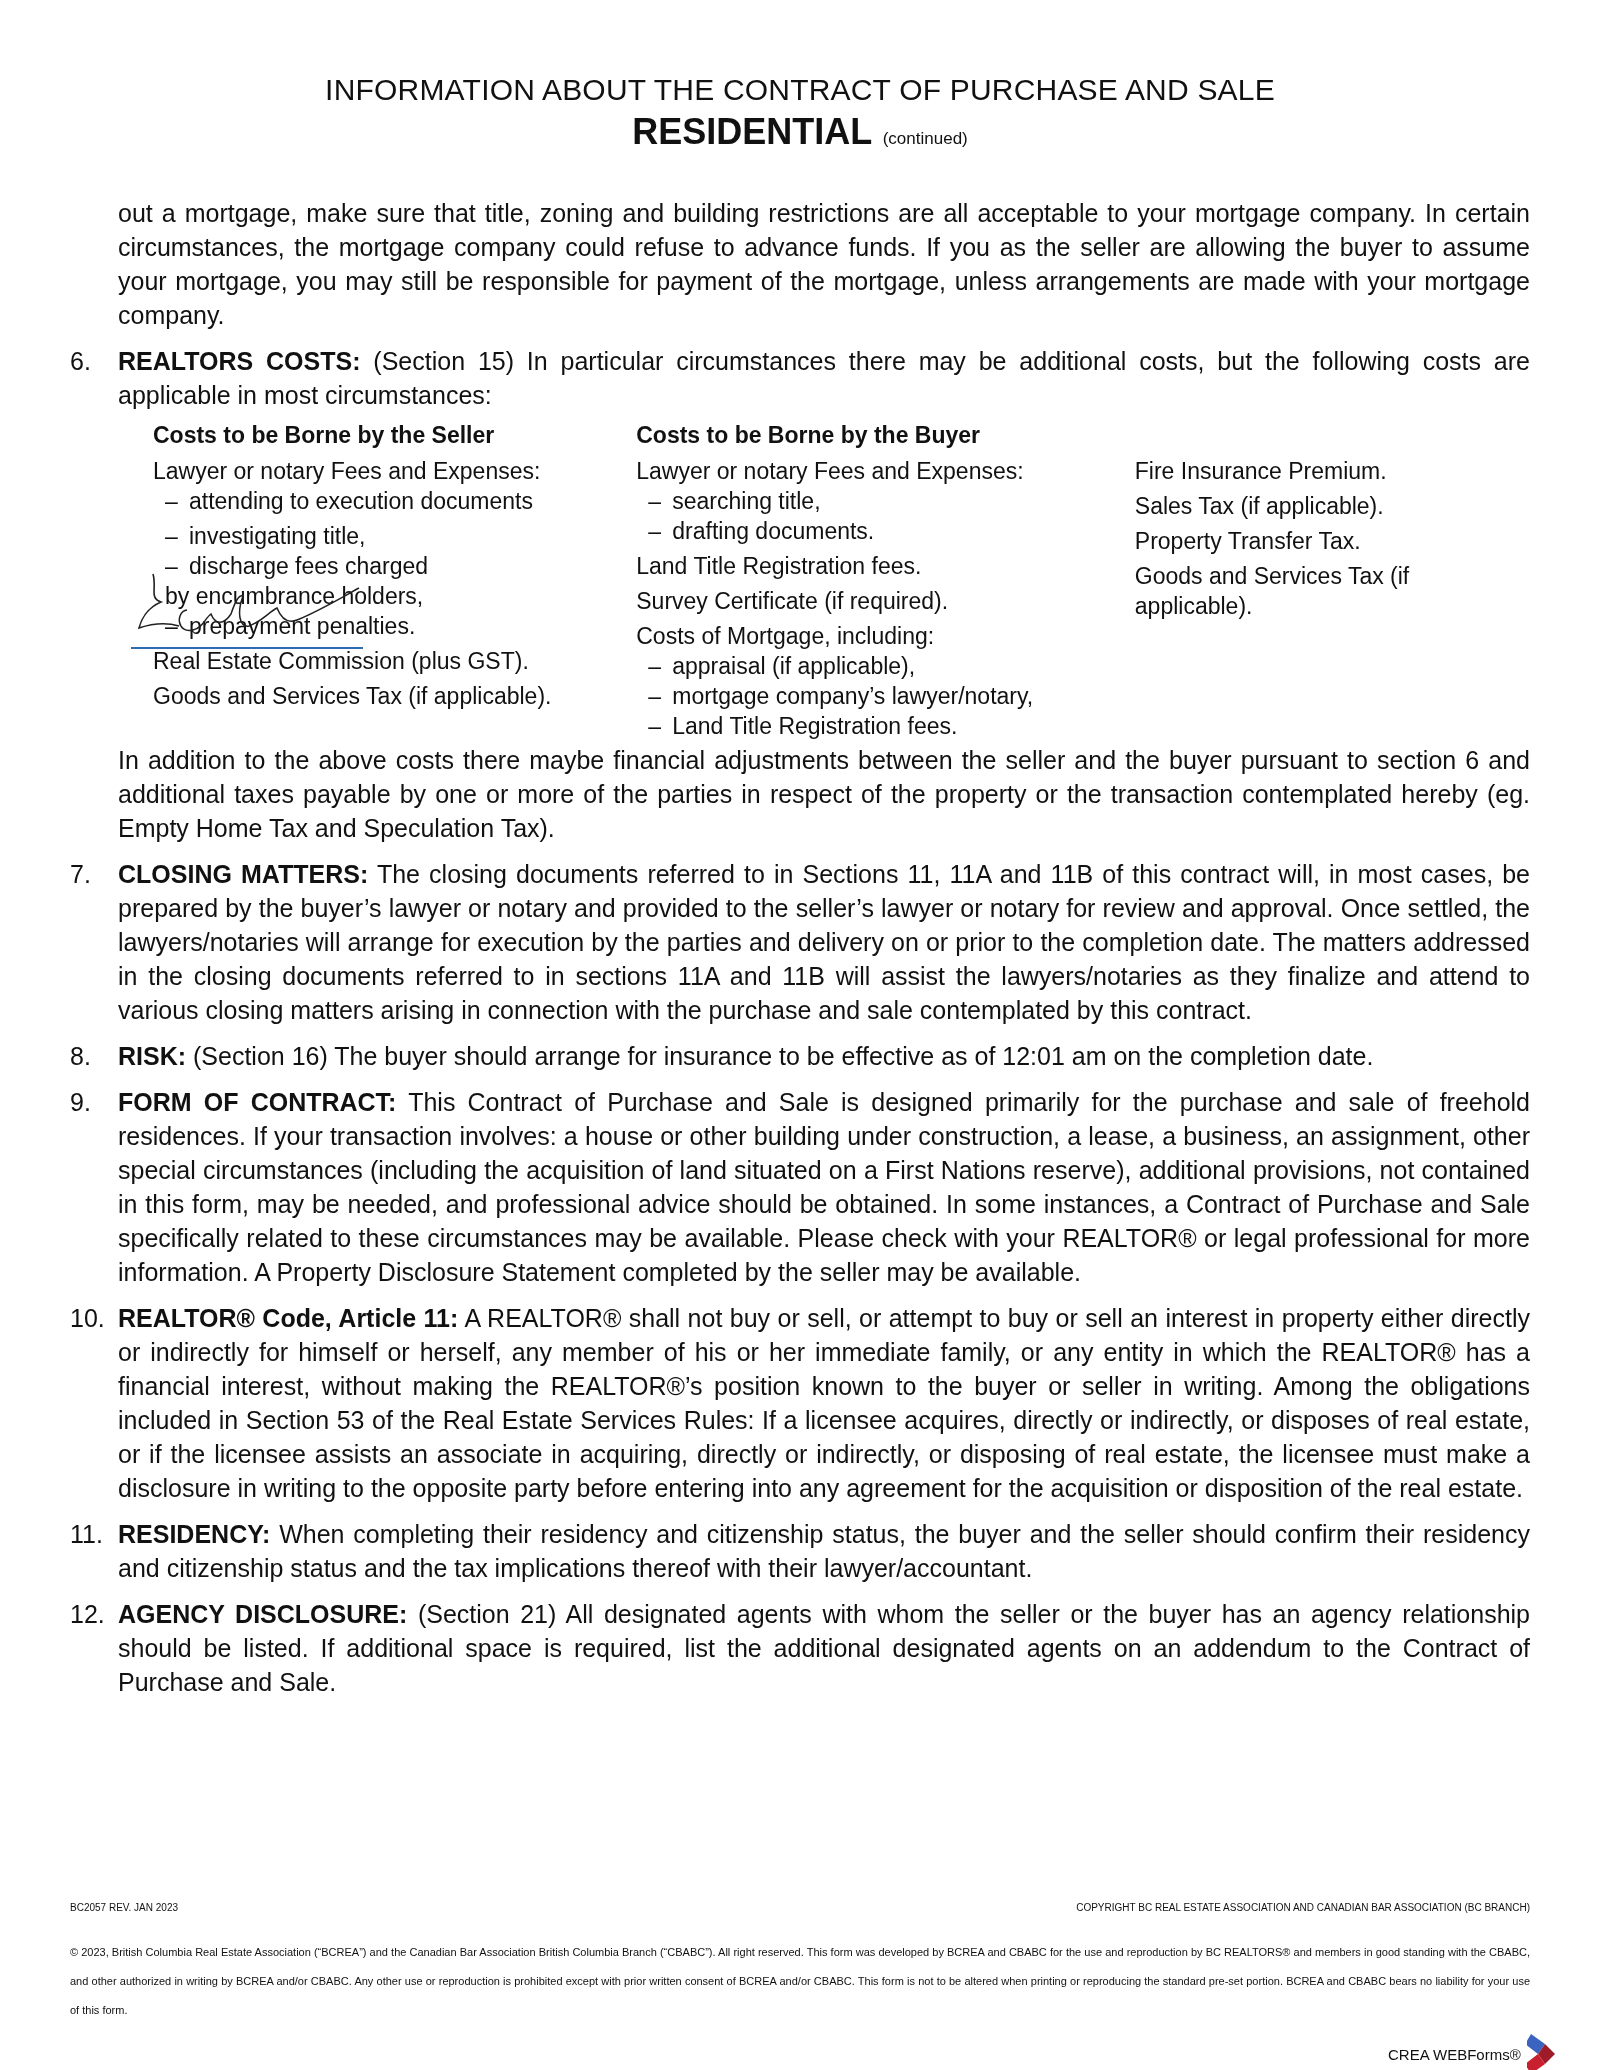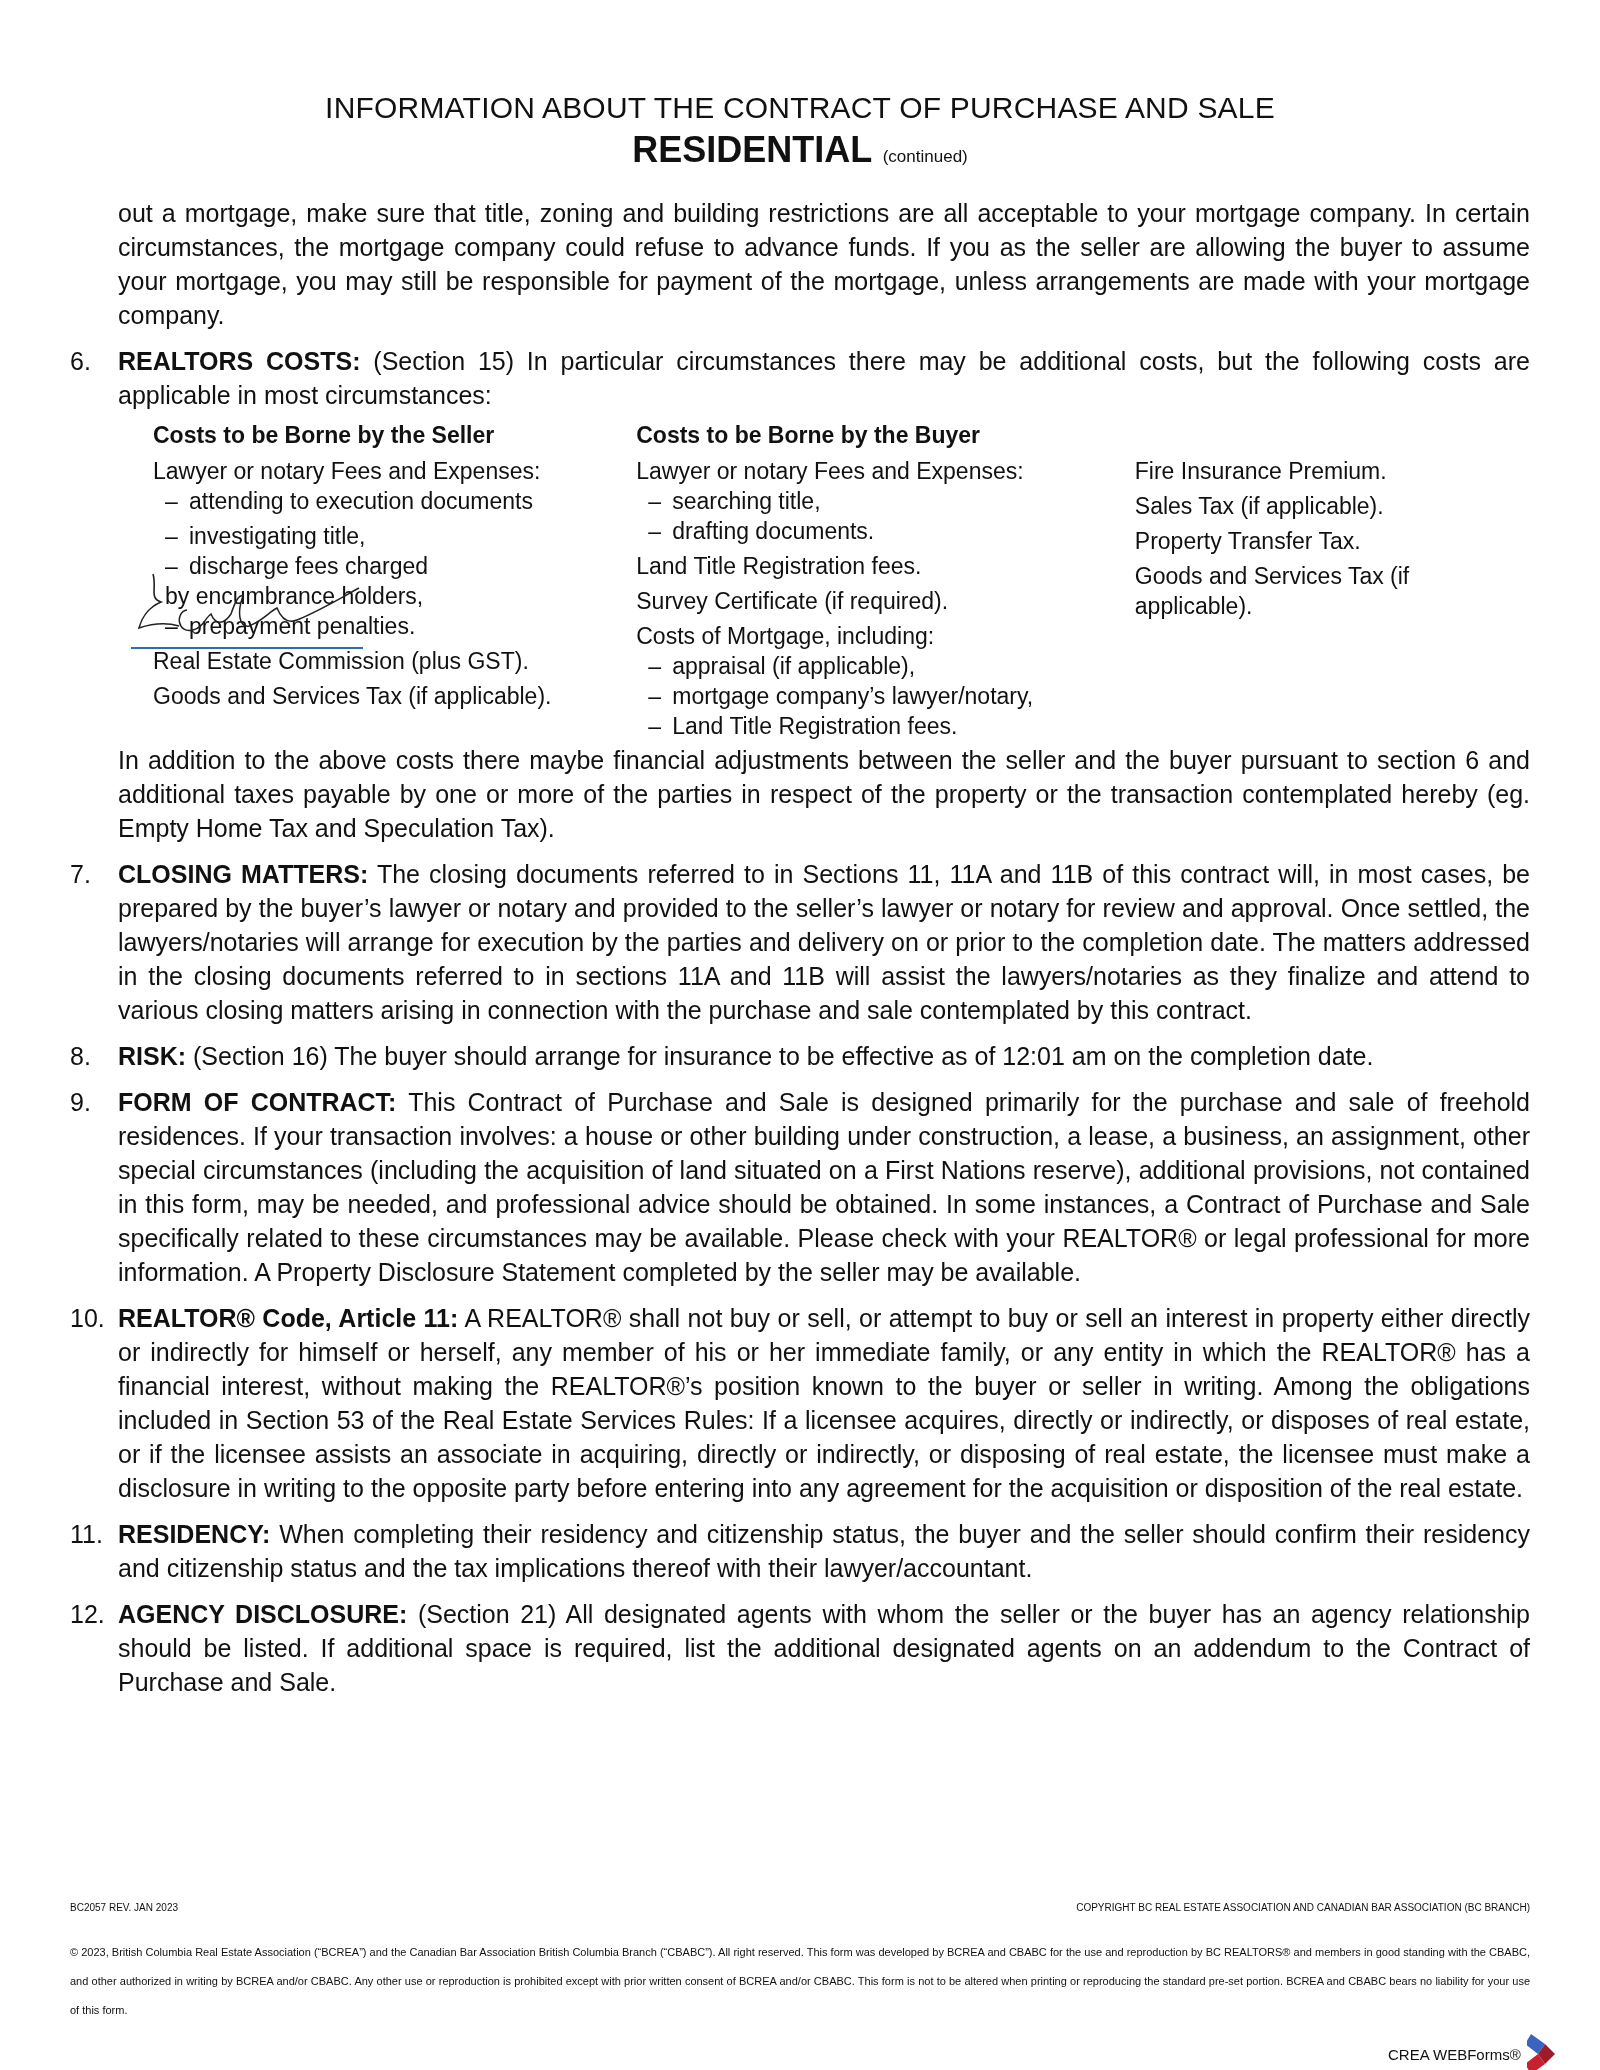--- a/index.html
+++ b/index.html
@@ -1,18 +1,18 @@
 <!DOCTYPE html>
 <html><head>
 <meta charset="utf-8">
 <style>
   html, body { margin: 0; padding: 0; background: #ffffff; }
   body { width: 1600px; height: 2070px; position: relative; overflow: hidden;
          font-family: "Liberation Sans", "DejaVu Sans", sans-serif; color: #111; }
-  .header { position: absolute; top: 88px; left: 0; width: 1600px; text-align: center; }
+  .header { position: absolute; top: 70px; left: 0; width: 1600px; text-align: center; }
   .header .title { font-size: 30px; letter-spacing: 0.2px; font-weight: normal; line-height: 40px; }
   .header .subtitle-row { line-height: 44px; }
   .header .subtitle { font-size: 36px; font-weight: bold; margin-top: 24px; }
   .header .cont { font-size: 17px; margin-left: 6px; }
 
   .content { position: absolute; left: 70px; top: 196px; width: 1460px; font-size: 25px; line-height: 34px; }
   .para { margin-left: 48px; text-align: justify; }
   .item { display: flex; margin-top: 12px; }
   .item .num { width: 48px; flex: 0 0 48px; }
   .item .body { flex: 1; text-align: justify; }

